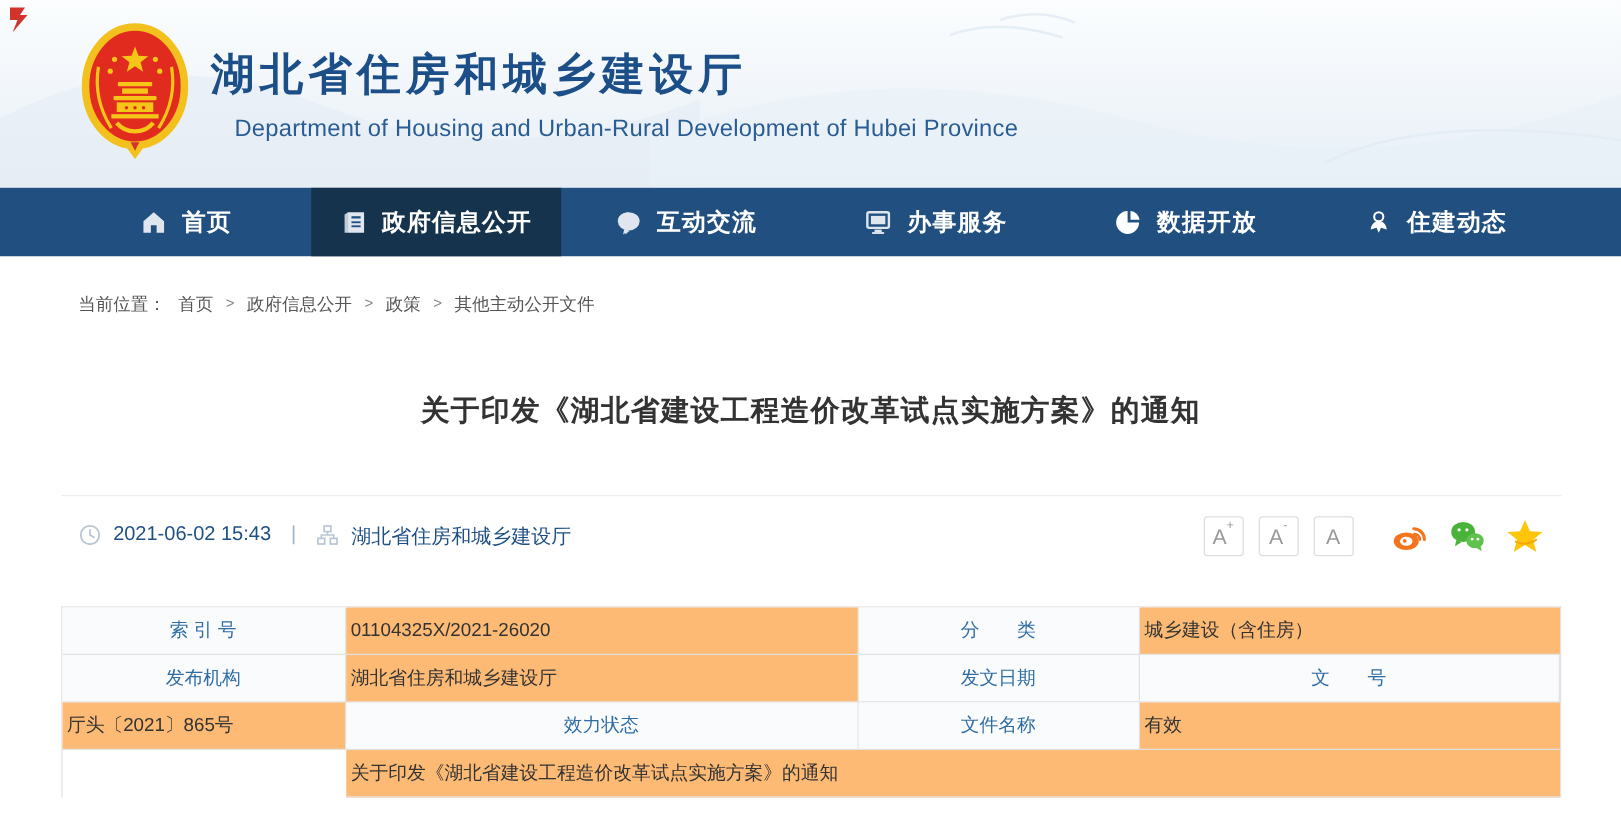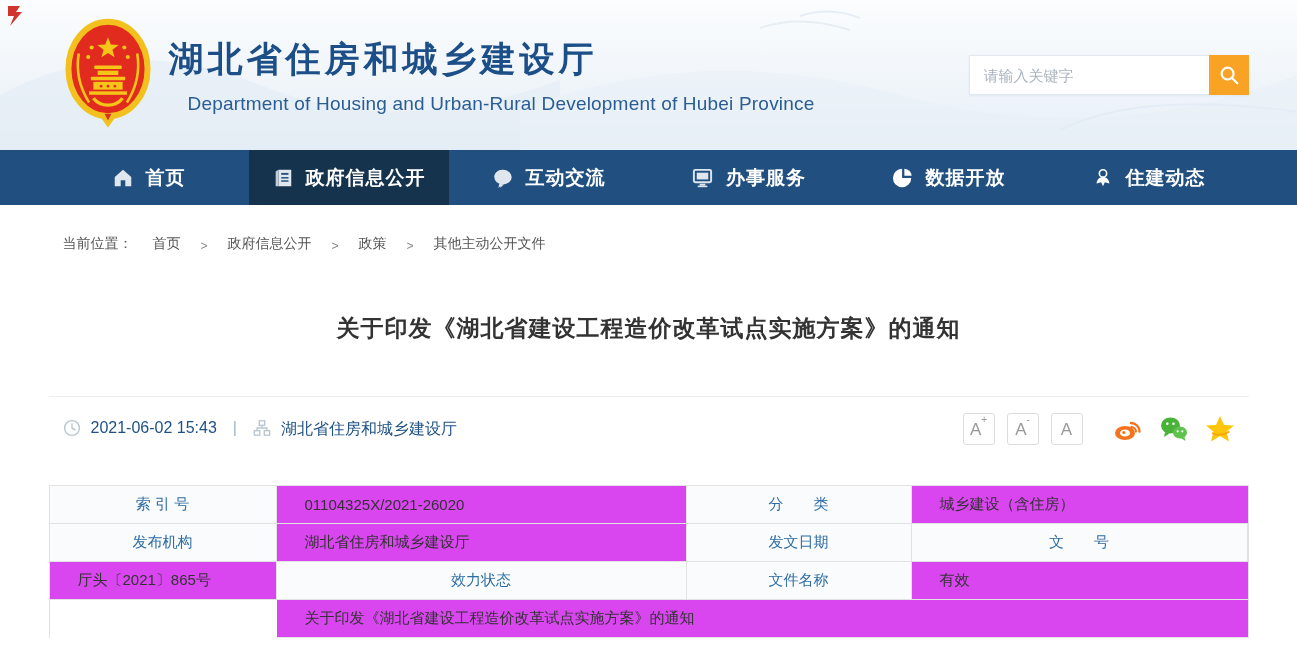--- a/index.html
+++ b/index.html
@@ -44,21 +44,21 @@
     flex:1; display:flex; align-items:center; justify-content:center; gap:12px;
     color:#fff; font-size:19px; font-weight:bold; letter-spacing:1px; cursor:pointer;
   }
   .nav-item.active { background:#16334e; }
   .nav-item svg { display:block; }
 
   
   .content { width:1200px; margin:0 auto; }
   .breadcrumb {
     padding:30px 14px 0; font-size:14px; color:#555;
-    display:flex; align-items:flex-end; gap:20px;
+    display:flex; align-items:flex-start; gap:10px;
   }
   .breadcrumb a { color:#555; text-decoration:none; cursor:pointer; }
   .crumb-sep { color:#888; font-size:12px; }
 
   .article-title {
     margin-top:60px; text-align:center; font-size:23px; color:#333;
     font-weight:600; letter-spacing:1px;
   }
 
   .meta-row {
@@ -79,21 +79,21 @@
   
   .info-table {
     margin-top:28px; display:grid;
     grid-template-columns:227px 410px 225px 1fr;
     border:1px solid #e2e2e2; border-bottom:none;
     font-size:15px;
   }
   .cell {
     height:38px; display:flex; align-items:center;
     border-bottom:1px solid #e2e2e2; border-right:1px solid #e2e2e2;
-    background:#d946ef; color:#333; padding:0 28px;
+    background:#fdba74; color:#333; padding:0 4px;
   }
   .cell.last { border-right:none; }
   .cell.label { justify-content:center; color:#2e6da4; background:#fafbfc; padding:0 6px;text-align:right; }
   .cell.span3 { grid-column:2 / 5; border-right:none; }
 </style>
 </head>
 <body>
 
 <header class="site-header">
   <svg class="mountain-art" viewBox="0 0 1297 150" preserveAspectRatio="none">
@@ -127,29 +127,20 @@
       <path d="M84,40 Q89,70 72,97" stroke="#f5c518" stroke-width="3" fill="none"></path>
       <polygon points="40,112 50,126 60,112" fill="#f2c11d"></polygon>
       <polygon points="46,110 50,118 54,110" fill="#d0342c"></polygon>
     </svg>
 
     <div class="title-block">
       <div class="site-title">湖北省住房和城乡建设厅</div>
       <div class="site-subtitle">Department of Housing and Urban-Rural Development of Hubei Province</div>
     </div>
 
-    <div class="search-box">
-      <input class="search-input" type="text" placeholder="请输入关键字" style="">
-      <button class="search-btn">
-        <svg width="22" height="22" viewBox="0 0 24 24">
-          <circle cx="10.5" cy="10.5" r="6.5" fill="none" stroke="#fff" stroke-width="2.4"></circle>
-          <line x1="15.5" y1="15.5" x2="21" y2="21" stroke="#fff" stroke-width="2.4" stroke-linecap="round"></line>
-        </svg>
-      </button>
-    </div>
   </div>
 </header>
 
 <nav class="main-nav">
   <div class="nav-inner">
     <div class="nav-item">
       <svg width="22" height="22" viewBox="0 0 24 24">
         <path d="M3,11 L12,3 L21,11 V21 H14.5 V14.5 H9.5 V21 H3 Z" fill="#dfe6ee"></path>
       </svg>
       <span>首页</span>

